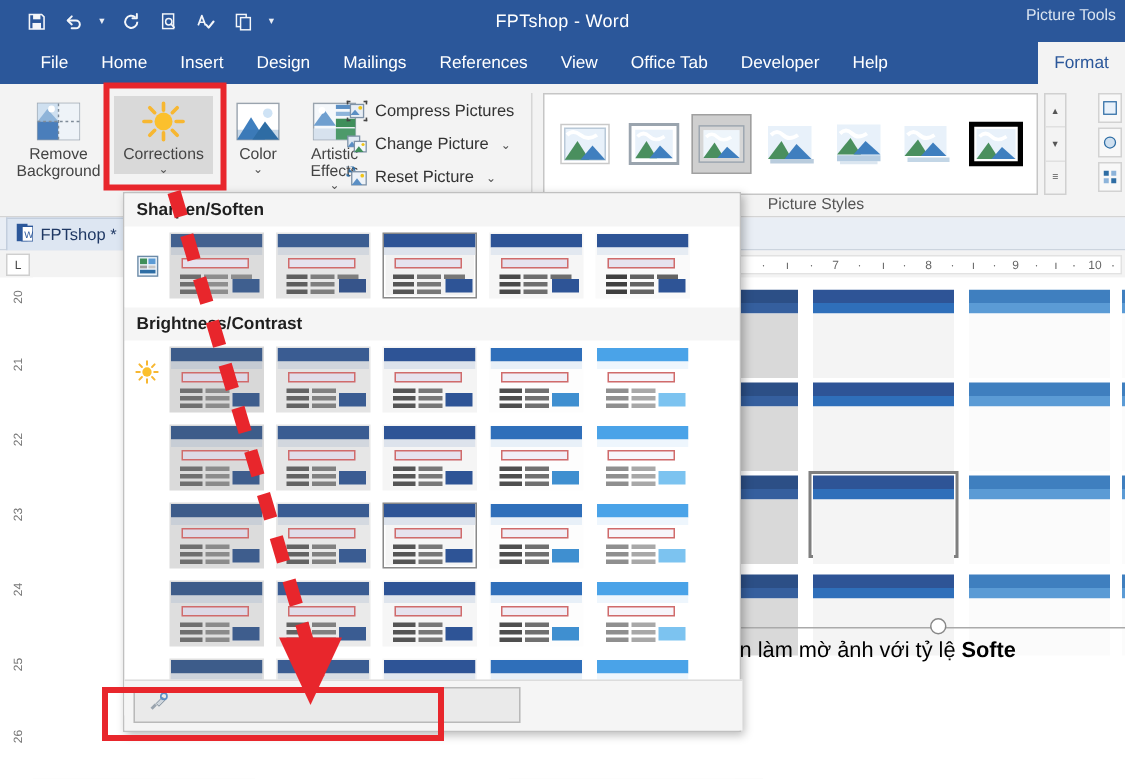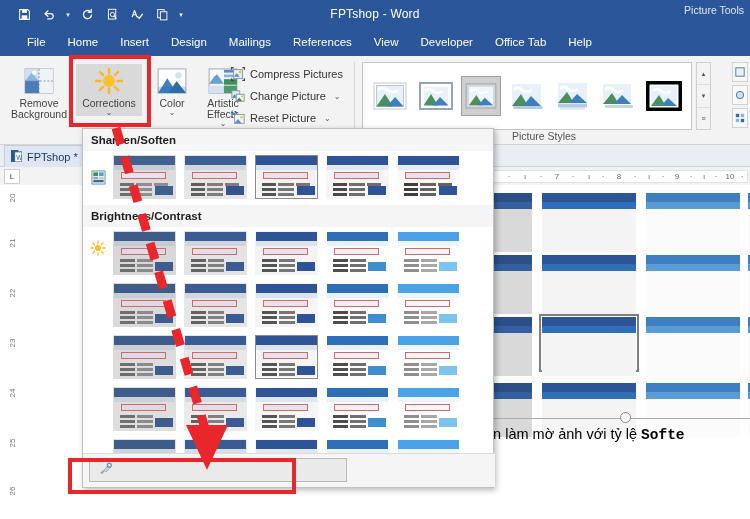--- a/index.html
+++ b/index.html
@@ -166,21 +166,21 @@
   .dcard .bar{ height:9px; background:#2e5496;}
   .dcard .bar2{ height:7px; background:#2f6fba;}
   .dcard .body{ background:#f4f4f4; height:43px; position:relative;}
   .dcard.sel{ outline:2px solid #7f7f7f; outline-offset:1px;}
 
   #doc-text{
     position:absolute; left:485px; top:426px; width:265px; height:26px;
     font-size:14.5px; color:#000; white-space:nowrap; overflow:hidden;
     font-family:"Liberation Sans", sans-serif;
   }
-  #doc-text b{font-weight:bold;font-family:Liberation Mono, monospace;}
+  #doc-text b{font-weight:bold;}
   #sel-handle{
     position:absolute; left:620px; top:412px; width:11px;height:11px;
     border:1px solid #888; border-radius:50%; background:#fff;
   }
   #sel-line{
     position:absolute; left:468px; top:417px; width:260px; height:1px; background:#aaa;
   }
   #blue-marker{
     position:absolute; left:470px; top:432px; width:12px; height:7px; background:#22a7f0;
   }
@@ -288,24 +288,25 @@
 
 <div id="tabstrip">
   <div id="tabs">
     <div class="tab">File</div>
     <div class="tab">Home</div>
     <div class="tab">Insert</div>
     <div class="tab">Design</div>
     <div class="tab">Mailings</div>
     <div class="tab">References</div>
     <div class="tab">View</div>
+    <div class="tab">Office Tab</div>
     <div class="tab">Developer</div>
-    <div class="tab">Office Tab</div>
     <div class="tab">Help</div>
   </div>
+  <div id="tab-format">Format</div>
 </div>
 
 <div id="ribbon">
 
   <div id="adjust-group">
 
     <div class="big-btn" id="remove-bg">
       <div class="glyph">
         <svg width="30" height="26" viewBox="0 0 32 28">
           <rect x="1" y="1" width="30" height="26" fill="#f7f7f7" stroke="#9aa4ae"></rect>

